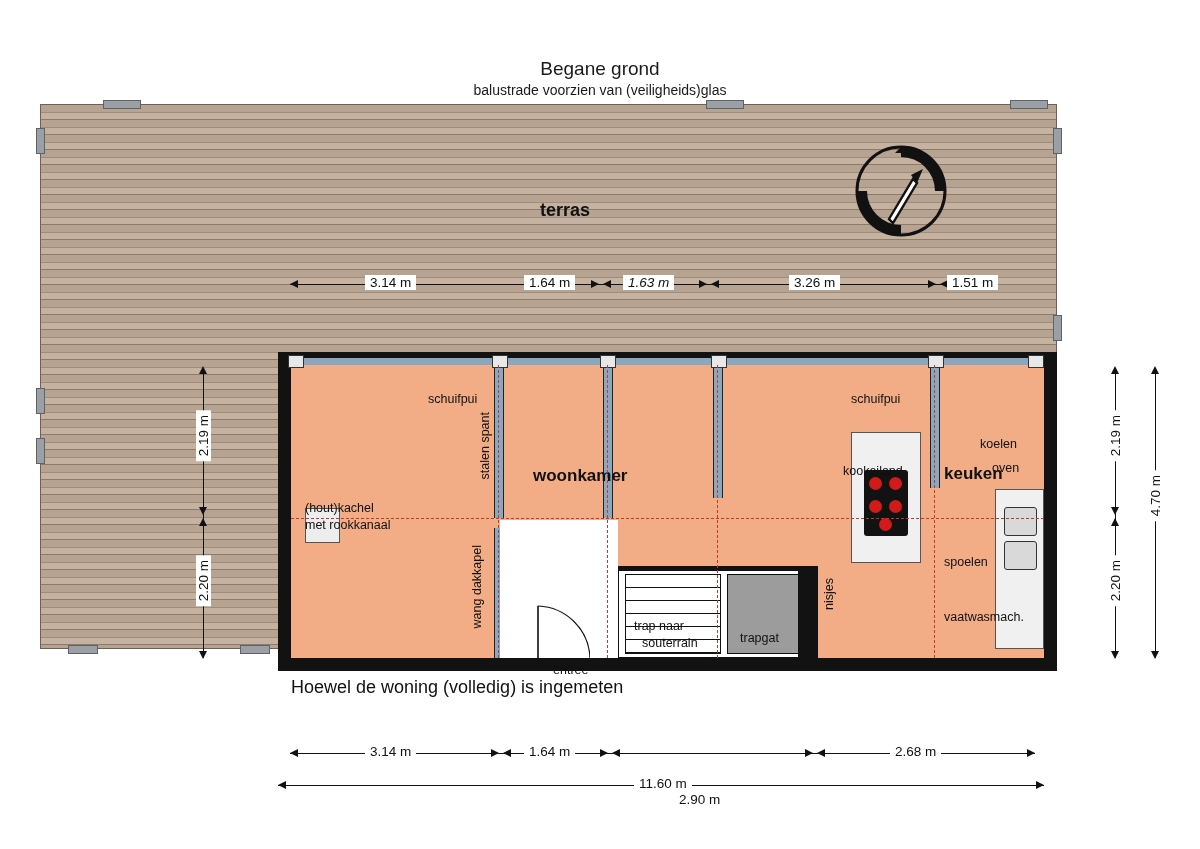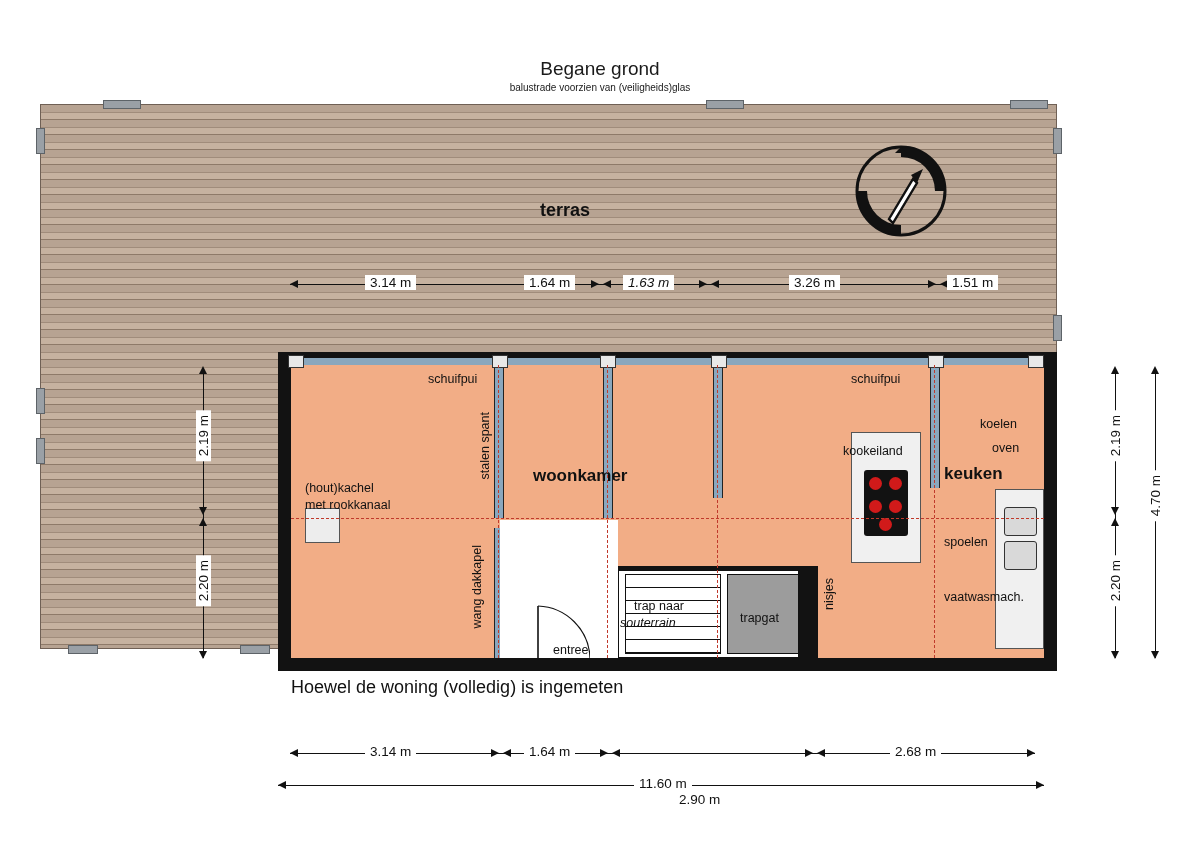--- a/index.html
+++ b/index.html
@@ -3,21 +3,21 @@
 <meta charset="utf-8">
 <style>
   html,body{margin:0;padding:0;}
   body{width:1200px;height:849px;background:#ffffff;font-family:"Liberation Sans",sans-serif;position:relative;overflow:hidden;}
   .root{position:absolute;inset:0;}
 
   .abs{position:absolute;}
 
   
   #title{left:0;top:58px;width:1200px;text-align:center;font-size:19px;color:#1a1a1a;}
-  #subtitle{left:0;top:82px;width:1200px;text-align:center;font-size:10px;color:#1a1a1a;}
+  #subtitle{left:0;top:82px;width:1200px;text-align:center;font-size:14px;color:#1a1a1a;}
 
   
   #terrace{left:40px;top:104px;width:1017px;height:545px;
      background:
        repeating-linear-gradient(to bottom,
          #b7a392 0px, #b7a392 7px,
          #a08c7b 7px, #a08c7b 8px,
          #c6b2a0 8px, #c6b2a0 14px,
          #8e7a69 14px, #8e7a69 15px);
      border:1px solid #6f6055;box-sizing:border-box;}
@@ -62,21 +62,21 @@
   .dim-vline{width:1px;background:#111;}
   .dim-txt{background:#fff;font-size:13.5px;color:#111;padding:0 5px;}
   .dim-txt-v{background:#fff;font-size:13.5px;color:#111;padding:5px 0;writing-mode:vertical-rl;transform:rotate(180deg);}
   .arrow{width:0;height:0;}
   .arr-l{border-top:4px solid transparent;border-bottom:4px solid transparent;border-right:8px solid #111;}
   .arr-r{border-top:4px solid transparent;border-bottom:4px solid transparent;border-left:8px solid #111;}
   .arr-u{border-left:4px solid transparent;border-right:4px solid transparent;border-bottom:8px solid #111;}
   .arr-d{border-left:4px solid transparent;border-right:4px solid transparent;border-top:8px solid #111;}
 
   
-  .lbl{font-size:12.5px;color:#111;white-space:nowrap;}
+  .lbl{font-size:12.5px;color:#111;white-space:nowrap;margin-top:20px;}
   .lbl-bold{font-size:17px;font-weight:bold;color:#111;white-space:nowrap;}
   .lbl-v{font-size:12.5px;color:#111;white-space:nowrap;writing-mode:vertical-rl;transform:rotate(180deg);}
 
   #disclaimer{left:291px;top:679px;font-size:18px;color:#111;line-height:17px;}
 
   
   #compass{left:851px;top:141px;width:100px;height:100px;}
 </style>
 </head>
 <body>
@@ -190,21 +190,21 @@
   <div class="abs lbl" style="left:851px;top:372px;">schuifpui</div>
   <div class="abs lbl-v" style="left:478px;top:412px;">stalen spant</div>
   <div class="abs lbl-v" style="left:470px;top:545px;">wang dakkapel</div>
   <div class="abs lbl" style="left:843px;top:444px;">kookeiland</div>
   <div class="abs lbl" style="left:980px;top:417px;">koelen</div>
   <div class="abs lbl" style="left:992px;top:441px;">oven</div>
   <div class="abs lbl" style="left:944px;top:535px;">spoelen</div>
   <div class="abs lbl" style="left:944px;top:590px;">vaatwasmach.</div>
   <div class="abs lbl-v" style="left:822px;top:578px;">nisjes</div>
   <div class="abs lbl" style="left:634px;top:599px;">trap naar</div>
-  <div class="abs lbl" style="left:620px;top:616px;font-style:italic;">souterrain</div>
+  <div class="abs lbl" style="left:642px;top:616px;">souterrain</div>
   <div class="abs lbl" style="left:740px;top:611px;">trapgat</div>
 
   <div class="abs dash-v" style="left:498px;top:365px;height:293px;"></div>
   <div class="abs dash-v" style="left:607px;top:365px;height:293px;"></div>
   <div class="abs dash-v" style="left:717px;top:365px;height:293px;"></div>
   <div class="abs dash-v" style="left:934px;top:365px;height:293px;"></div>
   <div class="abs dash-h" style="left:291px;top:518px;width:753px;"></div>
 
   <div class="abs dim-vline" style="left:1115px;top:368px;height:290px;"></div>
   <div class="abs arrow arr-u" style="left:1111px;top:366px;"></div>

